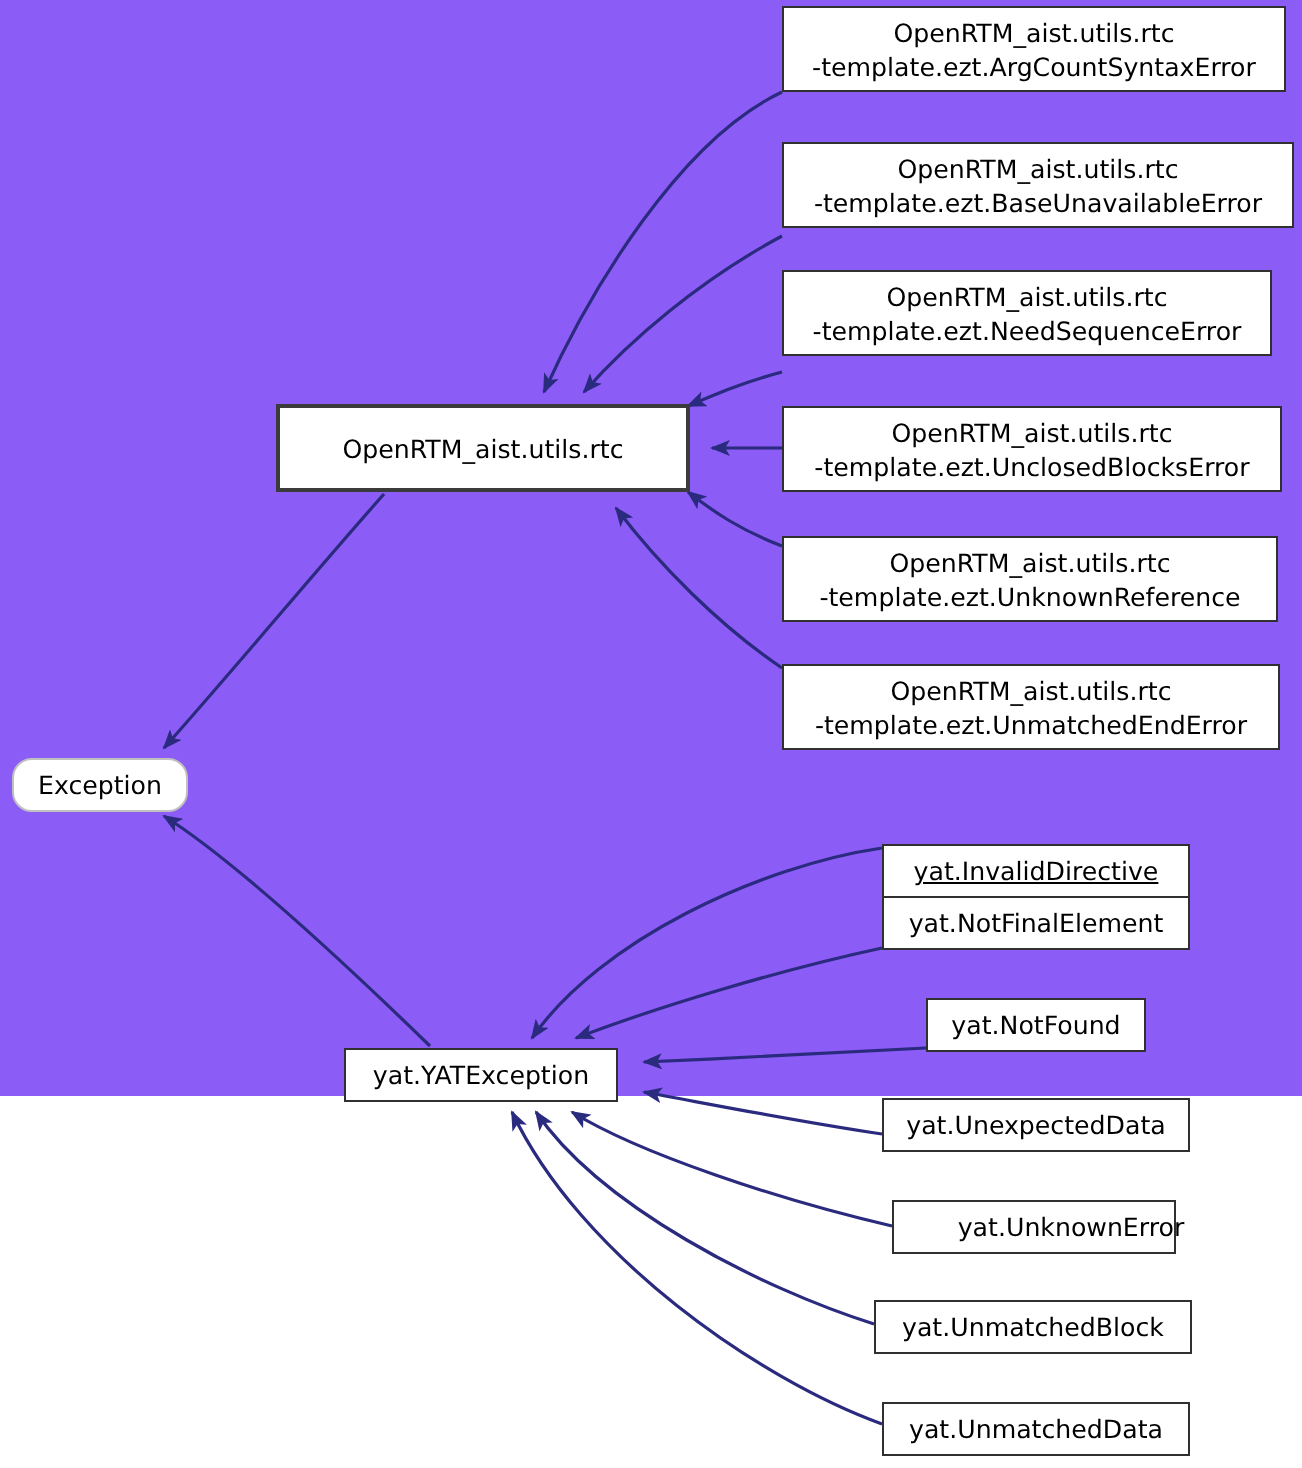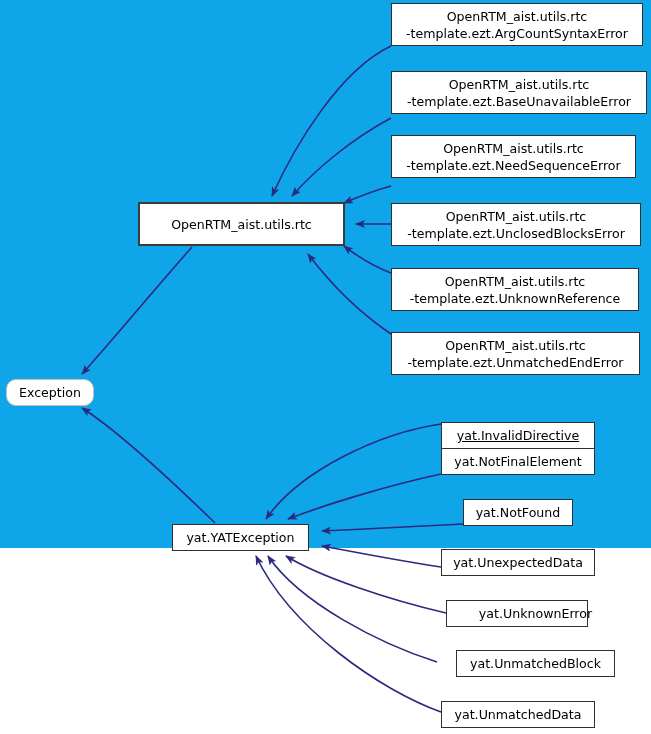--- a/index.html
+++ b/index.html
@@ -10,21 +10,21 @@
   body {
     width: 651px;
     height: 734px;
     font-family: "DejaVu Sans", sans-serif;
     overflow: hidden;
   }
   #diagram {
     position: relative;
     width: 651px;
     height: 548px;
-    background: #0ea5e9;
+    background: #8b5cf6;
   }
   #edge-layer {
     position: absolute;
     left: 0;
     top: 0;
     width: 651px;
     height: 734px;
     pointer-events: none;
   }
   .node {
@@ -143,21 +143,21 @@
   </div>
 
   <div class="node" style="left:441px; top:549px; width:154px; height:27px;">
     <span class="line">yat.UnexpectedData</span>
   </div>
 
   <div class="node" style="left:446px; top:600px; width:142px; height:27px;padding-left:37px;">
     <span class="line">yat.UnknownError</span>
   </div>
 
-  <div class="node" style="left:437px; top:650px; width:159px; height:27px;margin-left:19px;">
+  <div class="node" style="left:437px; top:650px; width:159px; height:27px;">
     <span class="line">yat.UnmatchedBlock</span>
   </div>
 
   <div class="node" style="left:441px; top:701px; width:154px; height:27px;align-items:center;">
     <span class="line">yat.UnmatchedData</span>
   </div>
 
 </div>
 
 </body></html>

